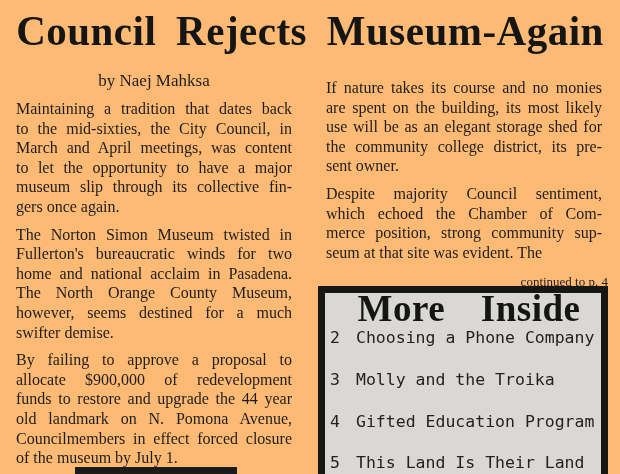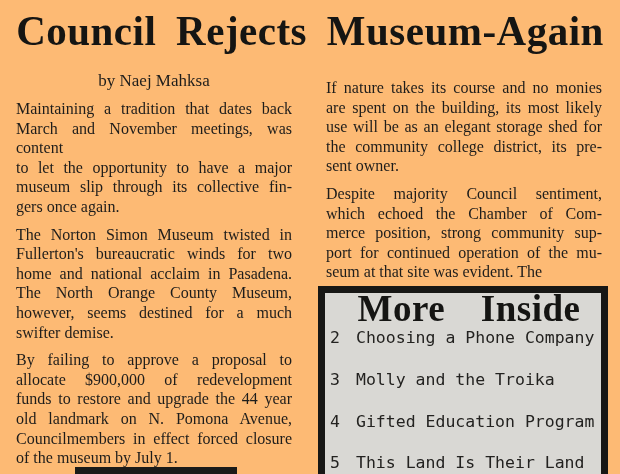--- a/index.html
+++ b/index.html
@@ -79,21 +79,22 @@
 
 <div class="stage">
 
   <div class="headline">Council Rejects Museum-Again</div>
 
   <div class="col col-left">
     <div class="byline">by Naej Mahksa</div>
 
     <div class="para">
       <div class="jline">Maintaining a tradition that dates back</div>
-      <div class="jline">March and November meetings, was content</div>
+      <div class="jline">to the mid-sixties, the City Council, in</div>
+      <div class="jline">March and April meetings, was content</div>
       <div class="jline">to let the opportunity to have a major</div>
       <div class="jline">museum slip through its collective fin-</div>
       <div class="jline last">gers once again.</div>
     </div>
 
     <div class="para">
       <div class="jline">The Norton Simon Museum twisted in</div>
       <div class="jline">Fullerton's bureaucratic winds for two</div>
       <div class="jline">home and national acclaim in Pasadena.</div>
       <div class="jline">The North Orange County Museum,</div>
@@ -117,21 +118,20 @@
       <div class="jline">are spent on the building, its most likely</div>
       <div class="jline">use will be as an elegant storage shed for</div>
       <div class="jline">the community college district, its pre-</div>
       <div class="jline last">sent owner.</div>
     </div>
 
     <div class="para">
       <div class="jline">Despite majority Council sentiment,</div>
       <div class="jline">which echoed the Chamber of Com-</div>
       <div class="jline">merce position, strong community sup-</div>
-      <div class="jline">port for continued operation of the mu-</div>
       <div class="jline last">seum at that site was evident. The</div>
     </div>
 
     <div class="continued">continued to p. 4</div>
   </div>
 
   <div class="more-box">
     <div class="more-title">More Inside</div>
 
     <div class="more-item">

